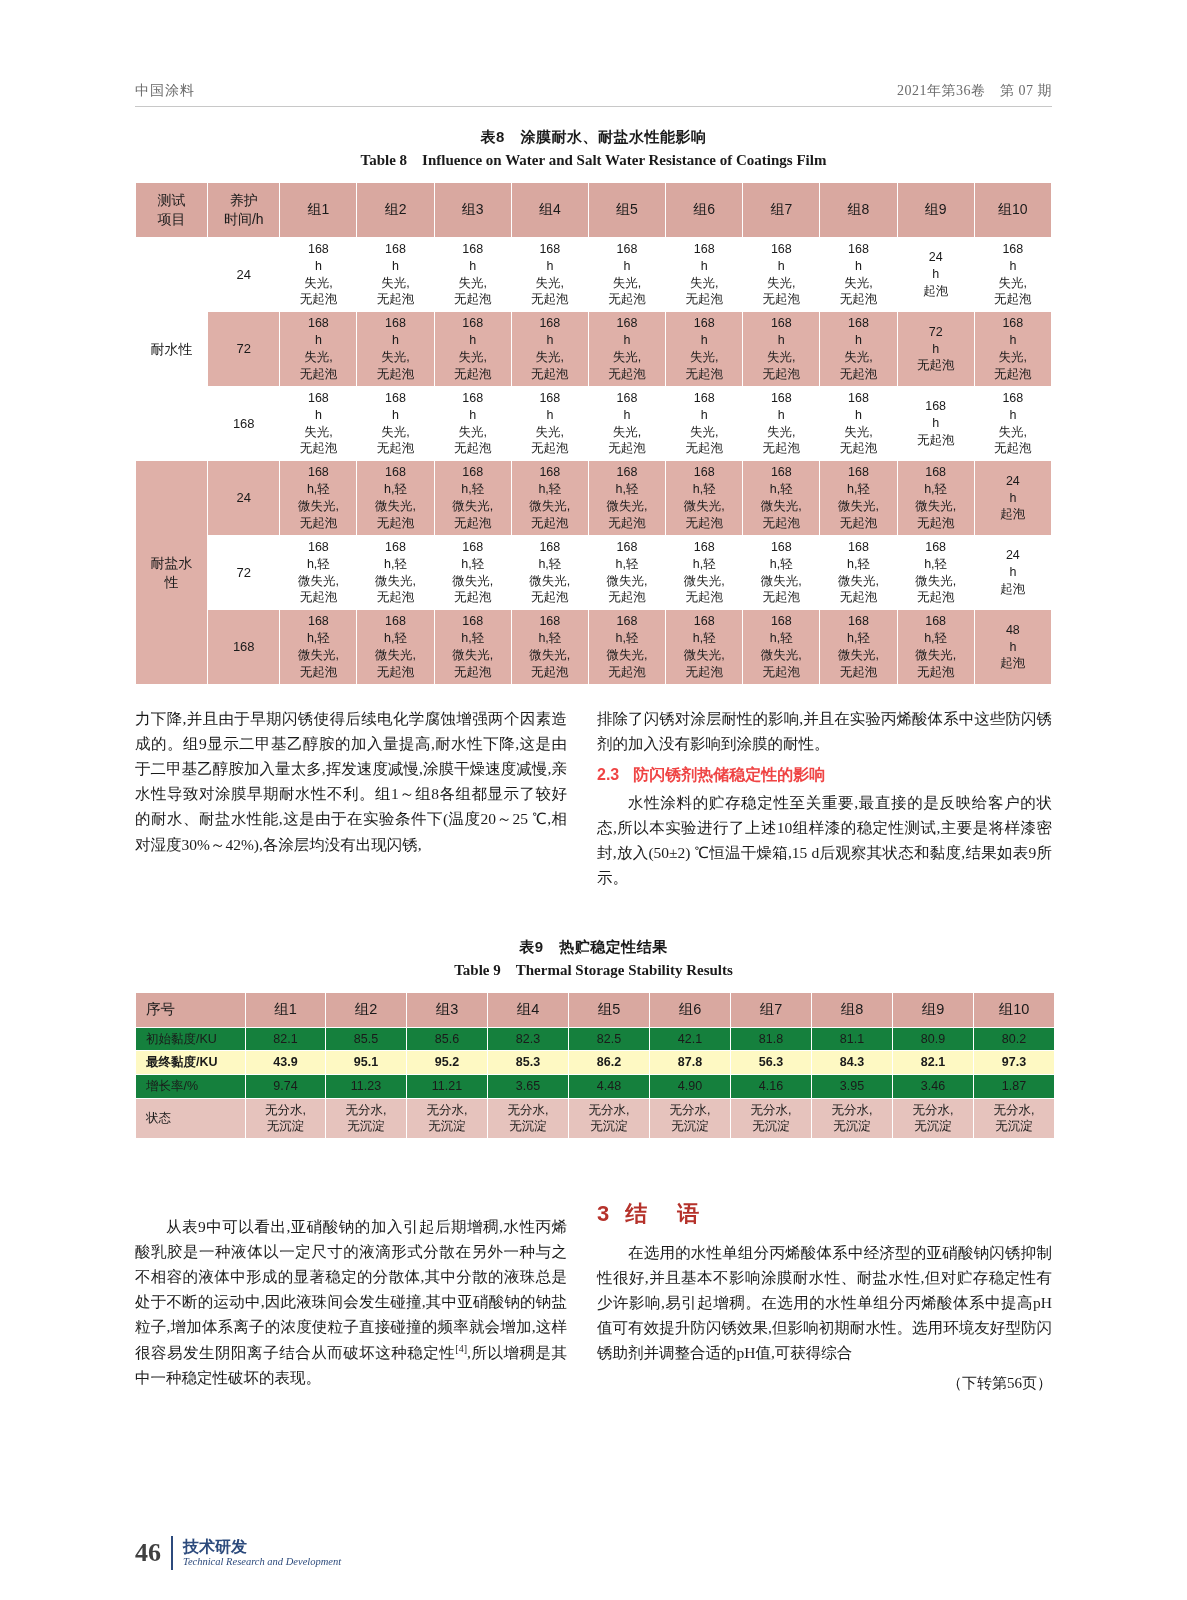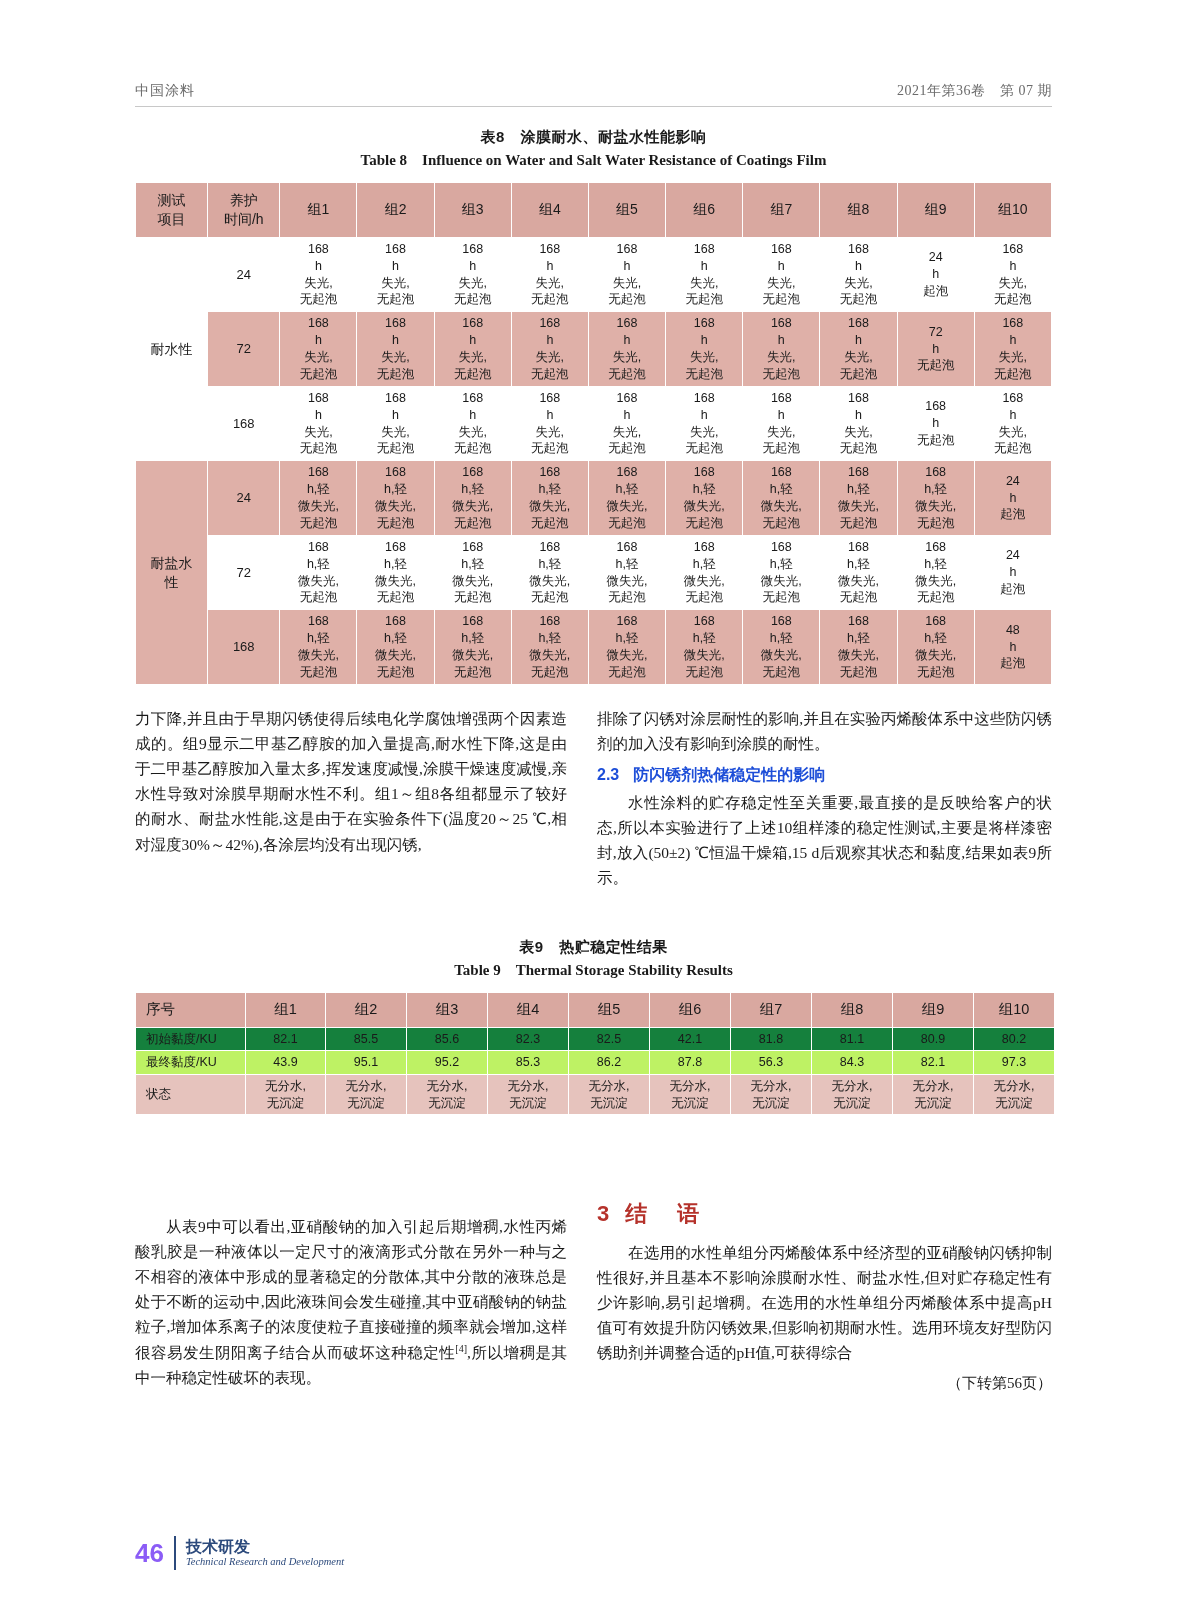--- a/index.html
+++ b/index.html
@@ -116,21 +116,21 @@
     top: 706px;
     left: 597px;
     width: 455px;
     font-size: 15.5px;
     line-height: 1.62;
     text-align: justify;
     font-family: "Liberation Serif", serif;
   }
   .p-indent { text-indent: 2em; }
   .sec-head {
-    color: #1d4ed8;
+    color: #ef4444;
     font-weight: bold;
     font-family: "Liberation Sans", sans-serif;
     font-size: 16px;
     margin: 6px 0 2px 0;
   }
   .sec-head .num { margin-right: 14px; }
   
   .t9-wrap {
     position: absolute;
     top: 938px;
@@ -144,21 +144,21 @@
     font-size: 13.5px;
     padding: 6px 2px;
     border: 1px solid #ffffff;
   }
   .t9 .hdr td {
     background: #d9a8a0;
     font-size: 14.5px;
     padding: 7px 2px;
   }
   .t9 .r-odd td { background: #15803d; }
-  .t9 .r-even td { background: #bef264; }
+  .t9 .r-even td { background: #fef9c3; font-weight: bold; }
   .t9 .r-status td { background: #e6c3bd; line-height: 1.3; }
   .t9 td.lbl { text-align: left; padding-left: 10px; }
   
   .bot-left {
     position: absolute;
     top: 1214px;
     left: 135px;
     width: 432px;
     font-size: 15.5px;
     line-height: 1.62;
@@ -192,24 +192,24 @@
   sup { font-size: 10px; vertical-align: super; }
   
   .footer {
     position: absolute;
     left: 135px;
     bottom: 62px;
     display: flex;
     align-items: center;
   }
   .footer .pagenum {
-    color: #8b5cf6;
+    color: #404040;
     font-size: 26px;
     font-weight: bold;
-    font-family: Liberation Sans, sans-serif;
+    font-family: Liberation Serif, serif;
     margin-right: 10px;
   }
   .footer .bar {
     width: 2px;
     height: 34px;
     background: #2c4a7c;
     margin-right: 10px;
   }
   .footer .ftext-cn {
     color: #2c4a7c;
@@ -420,20 +420,33 @@
           <td>95.1</td>
           <td>95.2</td>
           <td>85.3</td>
           <td>86.2</td>
           <td>87.8</td>
           <td>56.3</td>
           <td>84.3</td>
           <td>82.1</td>
           <td>97.3</td>
         </tr>
+        <tr class="r-odd">
+          <td class="lbl">增长率/%</td>
+          <td>9.74</td>
+          <td>11.23</td>
+          <td>11.21</td>
+          <td>3.65</td>
+          <td>4.48</td>
+          <td>4.90</td>
+          <td>4.16</td>
+          <td>3.95</td>
+          <td>3.46</td>
+          <td>1.87</td>
+        </tr>
         <tr class="r-status">
           <td class="lbl">状态</td>
           <td>无分水,<br>无沉淀</td>
           <td>无分水,<br>无沉淀</td>
           <td>无分水,<br>无沉淀</td>
           <td>无分水,<br>无沉淀</td>
           <td>无分水,<br>无沉淀</td>
           <td>无分水,<br>无沉淀</td>
           <td>无分水,<br>无沉淀</td>
           <td>无分水,<br>无沉淀</td>

